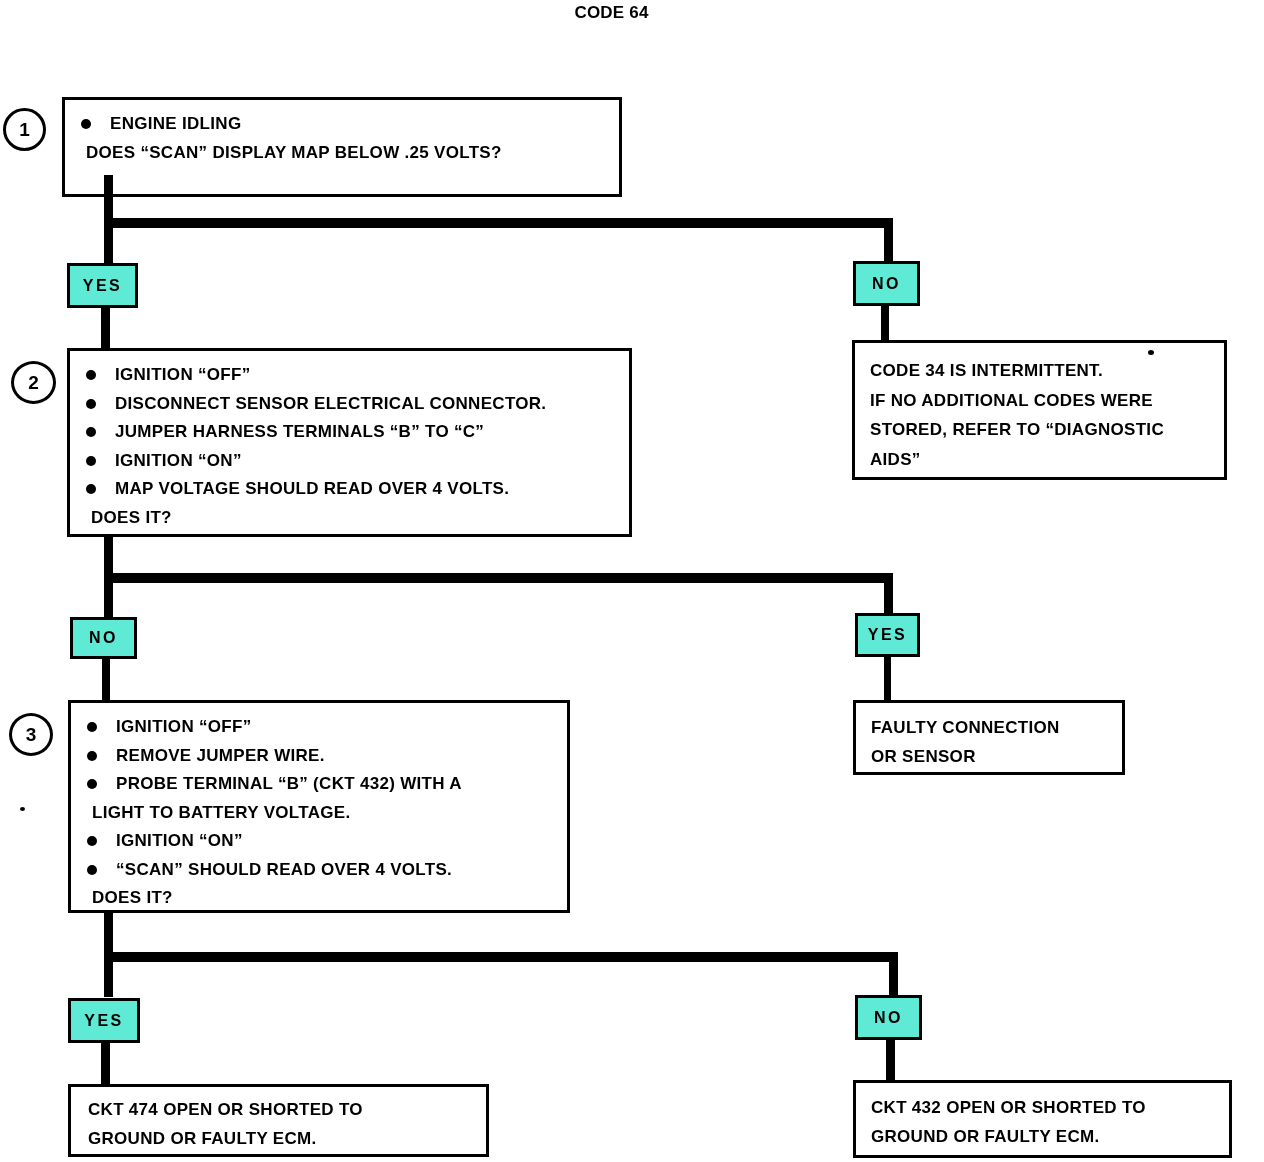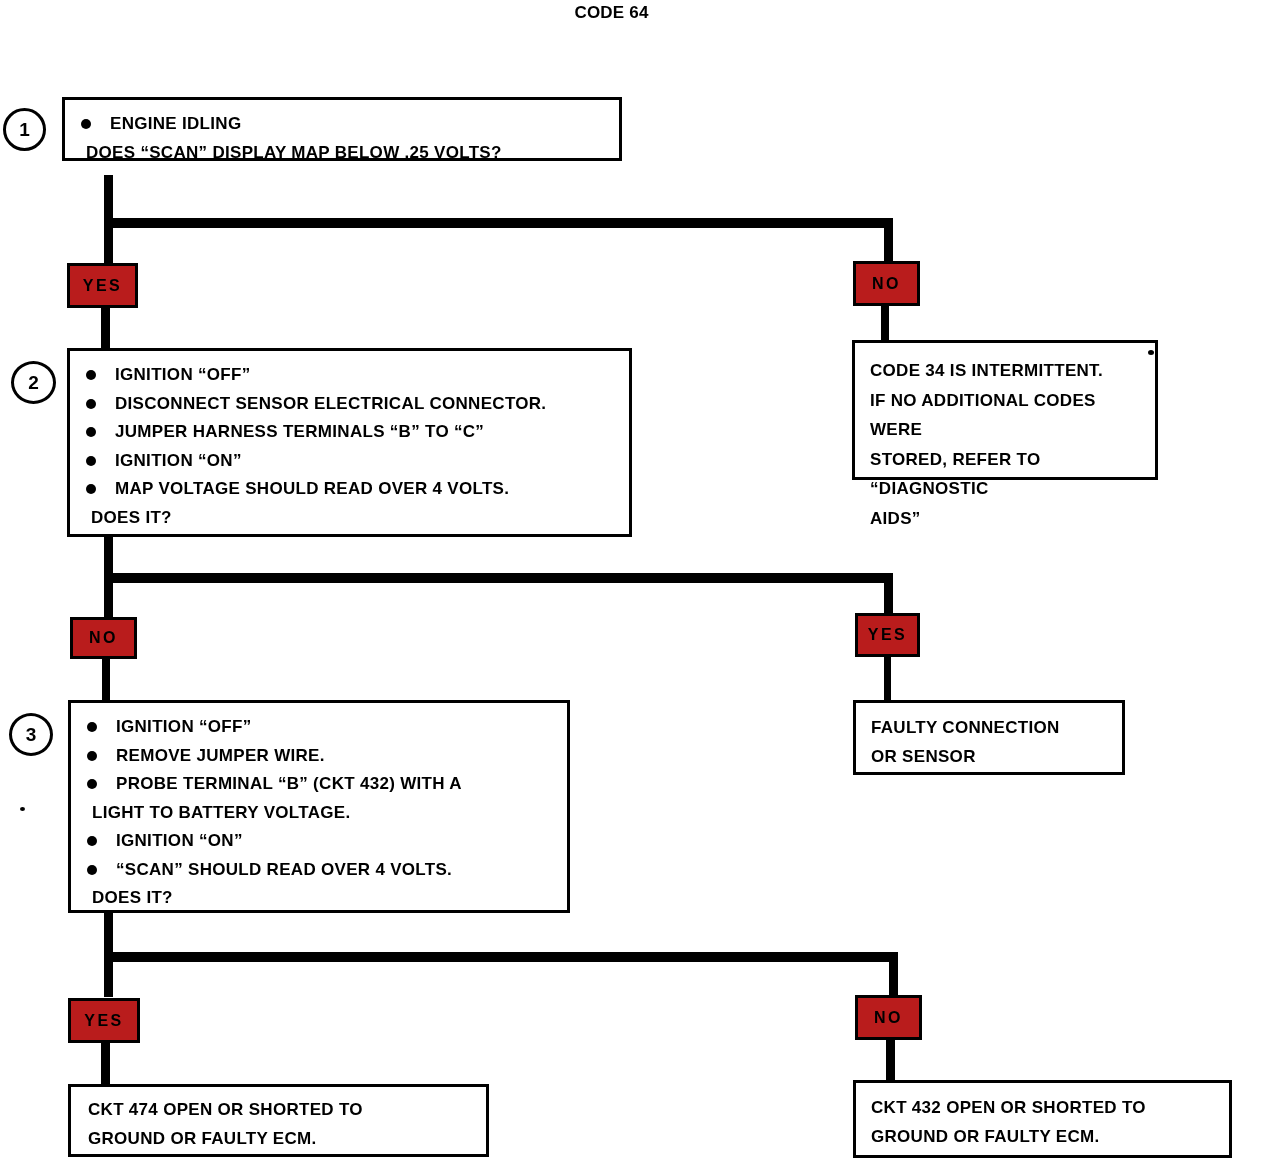--- a/index.html
+++ b/index.html
@@ -41,21 +41,21 @@
   .dot {
     width: 10px; height: 10px;
     border-radius: 50%;
     background: #000000;
     margin-right: 19px;
     flex: 0 0 auto;
   }
   .label-box {
     position: absolute;
     border: 3px solid #000000;
-    background: #b91c1c;
+    background: #5eead4;
     display: flex;
     align-items: center;
     justify-content: center;
     font-size: 16px;
     letter-spacing: 2.5px;
   }
   .circle {
     position: absolute;
     border: 3px solid #000000;
     border-radius: 50%;
@@ -74,21 +74,21 @@
 
 <div class="canvas">
 
   <div class="title-block">
     <div>CODE 64</div>
   </div>
 
   <div class="circle" style="left:3px; top:108px; width:43px; height:43px;">
     <span>1</span>
   </div>
-  <div class="box step-box" style="left:62px; top:97px; width:560px; height:64px; padding-top:10px;">
+  <div class="box step-box" style="left:62px; top:97px; width:560px; height:100px; padding-top:10px;">
     <div class="row">
       <span class="dot"></span>
       <span>ENGINE IDLING</span>
     </div>
     <div class="row cont">
       <span>DOES “SCAN” DISPLAY MAP BELOW .25 VOLTS?</span>
     </div>
   </div>
 
   <div class="conn" style="left:104px; top:175px; width:9px; height:88px;"></div>
@@ -127,21 +127,21 @@
     </div>
     <div class="row">
       <span class="dot"></span>
       <span>MAP VOLTAGE SHOULD READ OVER 4 VOLTS.</span>
     </div>
     <div class="row cont">
       <span>DOES IT?</span>
     </div>
   </div>
 
-  <div class="box text-lines" style="left:852px; top:340px; width:306px; height:140px; padding:13px 10px 14px 15px; line-height:29.5px;">
+  <div class="box text-lines" style="left:852px; top:340px; width:375px; height:140px; padding:13px 10px 14px 15px; line-height:29.5px;">
     <div>CODE 34 IS INTERMITTENT.</div>
     <div>IF NO ADDITIONAL CODES WERE</div>
     <div>STORED, REFER TO “DIAGNOSTIC</div>
     <div>AIDS”</div>
   </div>
   <div class="artifact" style="left:1148px; top:350px; width:6px; height:5px;"></div>
 
   <div class="conn" style="left:104px; top:537px; width:9px; height:80px;"></div>
   <div class="conn" style="left:104px; top:573px; width:789px; height:10px;"></div>
   <div class="conn" style="left:884px; top:573px; width:9px; height:40px;"></div>

